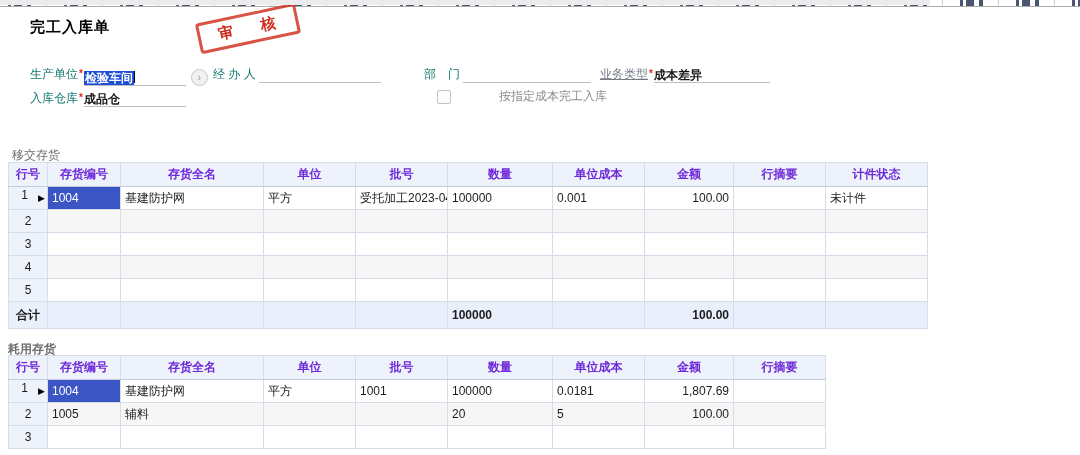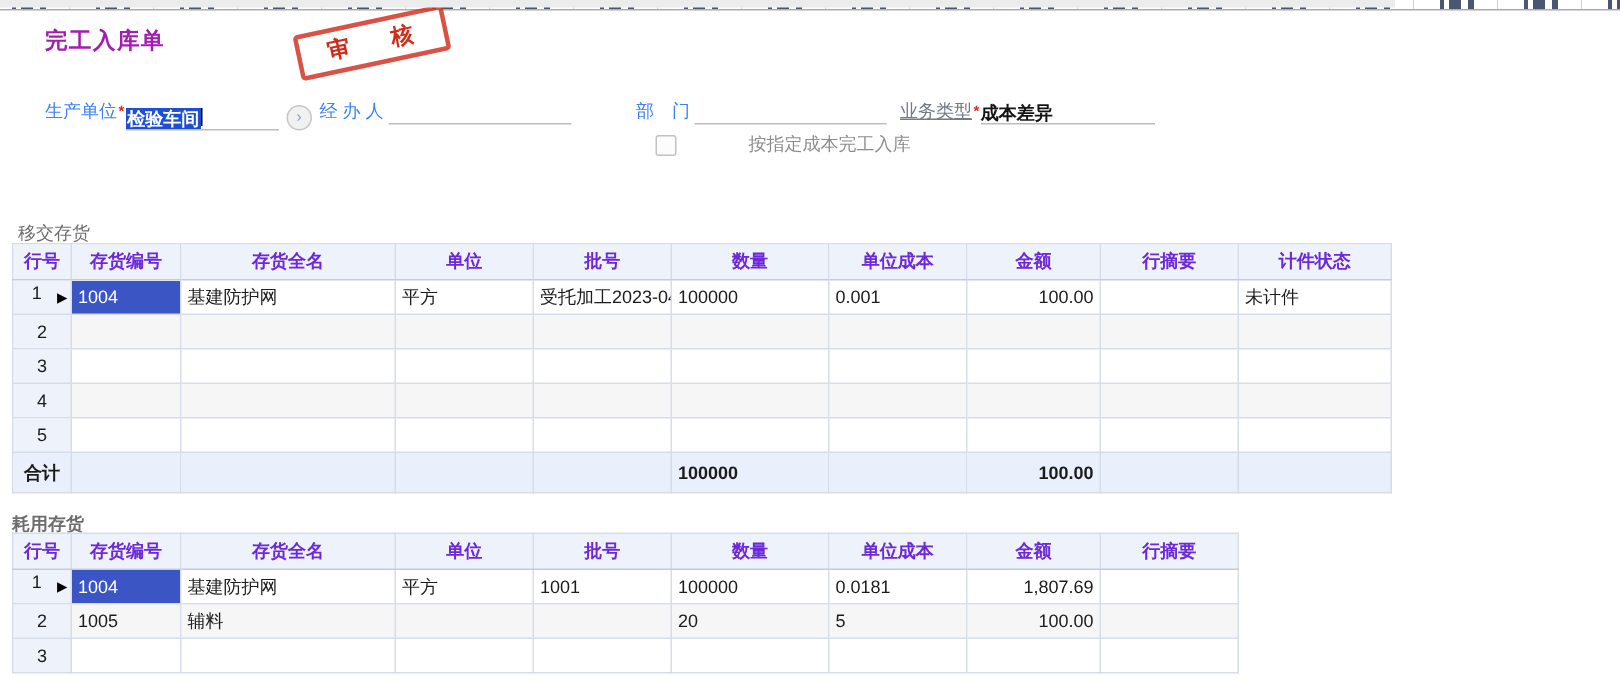--- a/index.html
+++ b/index.html
@@ -6,31 +6,31 @@
   .screen{position:relative;width:1080px;height:455px;background:#fff;overflow:hidden;
           font-family:"Liberation Sans","DejaVu Sans",sans-serif;font-size:12px;color:#1c1c1c;}
 
   
   .toolbar-clip{position:absolute;left:0;top:0;width:1080px;height:6px;border-bottom:1px solid #ababab;background:
     repeating-linear-gradient(90deg,
       transparent 0 8px,  #4b5670 8px 11px,  transparent 11px 14px,
       #4b5670 14px 22px,  transparent 22px 27px, #4b5670 27px 31px,
       transparent 31px 46px, #cfcfcf 46px 47px, transparent 47px 56px);}
 
-  .page-title{position:absolute;left:30px;top:18px;font-size:15px;font-weight:bold;color:#a21caf;letter-spacing:1px;}
+  .page-title{position:absolute;left:30px;top:18px;font-size:15px;font-weight:bold;color:#000000;letter-spacing:1px;}
 
   .stamp{position:absolute;left:197px;top:13px;width:86px;height:25px;
          border:3px solid rgba(208,44,28,.82);border-radius:3px;
          color:#d02c1c;font-weight:bold;font-size:15px;
          display:flex;align-items:center;justify-content:center;
          letter-spacing:12px;padding-left:10px;
          transform:rotate(-12deg);background:rgba(255,255,255,.1);}
 
   .fld{position:absolute;white-space:nowrap;height:16px;}
-  .lbl{color:#3b82f6;}
+  .lbl{color:#0f766e;}
   .lbl.link{text-decoration:underline;color:#737a86;}
   .req{color:#e02a1a;font-weight:bold;font-size:10px;margin:0 1px;vertical-align:1px;}
   .val{font-weight:bold;color:#141414;}
   .uline{display:inline-block;border-bottom:1px solid #bdbdbd;height:15px;vertical-align:bottom;}
   .selval{background:#1d4ed8;color:#fff;font-weight:bold;padding:0 1px;}
   .caret{display:inline-block;width:1px;height:12px;background:#000;vertical-align:-1px;}
   .browse{display:inline-flex;width:15px;height:15px;border:1px solid #c6c6c6;border-radius:50%;
           background:#f1f1f1;color:#8aa0c0;align-items:center;justify-content:center;
           font-size:11px;line-height:1;margin-left:5px;vertical-align:-3px;}
 
@@ -77,20 +77,23 @@
 
   <div class="fld" style="left:424px;top:66px;">
     <span class="lbl">部　门</span>
     <span class="uline" style="width:128px;"><span></span></span>
   </div>
 
   <div class="fld" style="left:600px;top:66px;">
     <span class="lbl link">业务类型</span><span class="req">*</span><span class="uline" style="width:116px;"><span class="val">成本差异</span></span>
   </div>
 
+  <div class="fld" style="left:30px;top:90px;">
+    <span class="lbl">入库仓库</span><span class="req">*</span><span class="uline" style="width:102px;"><span class="val">成品仓</span></span>
+  </div>
 
   <div class="cb" style="left:437px;top:88px;gap:48px;">
     <span class="cbbox"></span>
     <span>按指定成本完工入库</span>
   </div>
 
 
 
   <div class="seclbl" style="left:12px;top:147px;">移交存货</div>
 

